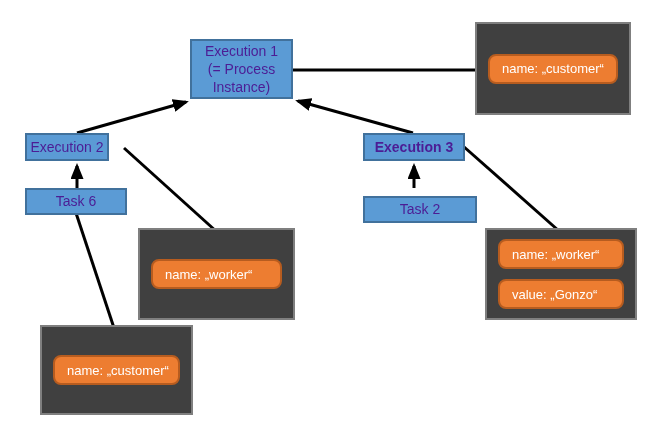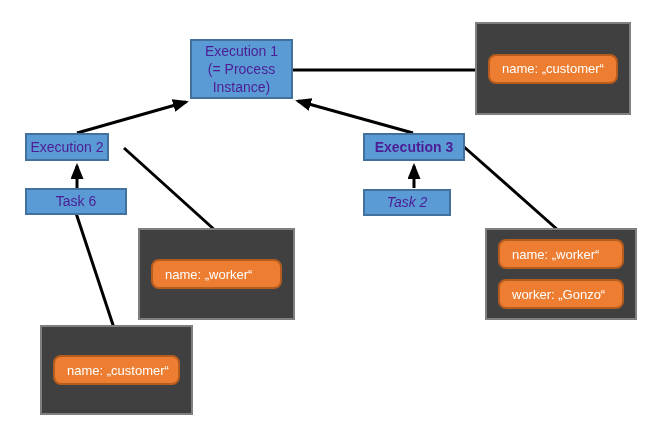--- a/index.html
+++ b/index.html
@@ -53,21 +53,21 @@
     padding: 0 12px;
     display: flex;
     align-items: center;
     white-space: nowrap;
   }
   
   .exec1 { left: 190px; top: 39px;  width: 103px; height: 60px; }
   .exec2 { left: 25px;  top: 133px; width: 84px; height: 28px; text-align: right; }
   .task1 { left: 25px;  top: 188px; width: 102px; height: 27px; }
   .exec3 { left: 363px; top: 133px; width: 102px; height: 28px; font-weight: bold; }
-  .task2 { left: 363px; top: 189px; width: 88px; height: 27px; font-style: italic; }
+  .task2 { left: 363px; top: 196px; width: 114px; height: 27px; }
   
   .grp-kermit { left: 475px; top: 22px;  width: 156px; height: 93px; }
   .grp-fozzie { left: 138px; top: 228px; width: 157px; height: 92px; }
   .grp-gonzo  { left: 485px; top: 228px; width: 152px; height: 92px; }
   .grp-hugo   { left: 40px;  top: 325px; width: 153px; height: 90px; }
 </style>
 </head>
 <body>
 
 <div class="canvas">
@@ -111,20 +111,20 @@
   <div class="var-group grp-kermit">
     <div class="var-pill">name: „customer“</div>
   </div>
 
   <div class="var-group grp-fozzie">
     <div class="var-pill">name: „worker“</div>
   </div>
 
   <div class="var-group grp-gonzo">
     <div class="var-pill">name: „worker“</div>
-    <div class="var-pill">worker: „Gonzo“</div>
+    <div class="var-pill">value: „Gonzo“</div>
   </div>
 
   <div class="var-group grp-hugo">
     <div class="var-pill">name: „customer“</div>
   </div>
 
 </div>
 
 </body></html>

